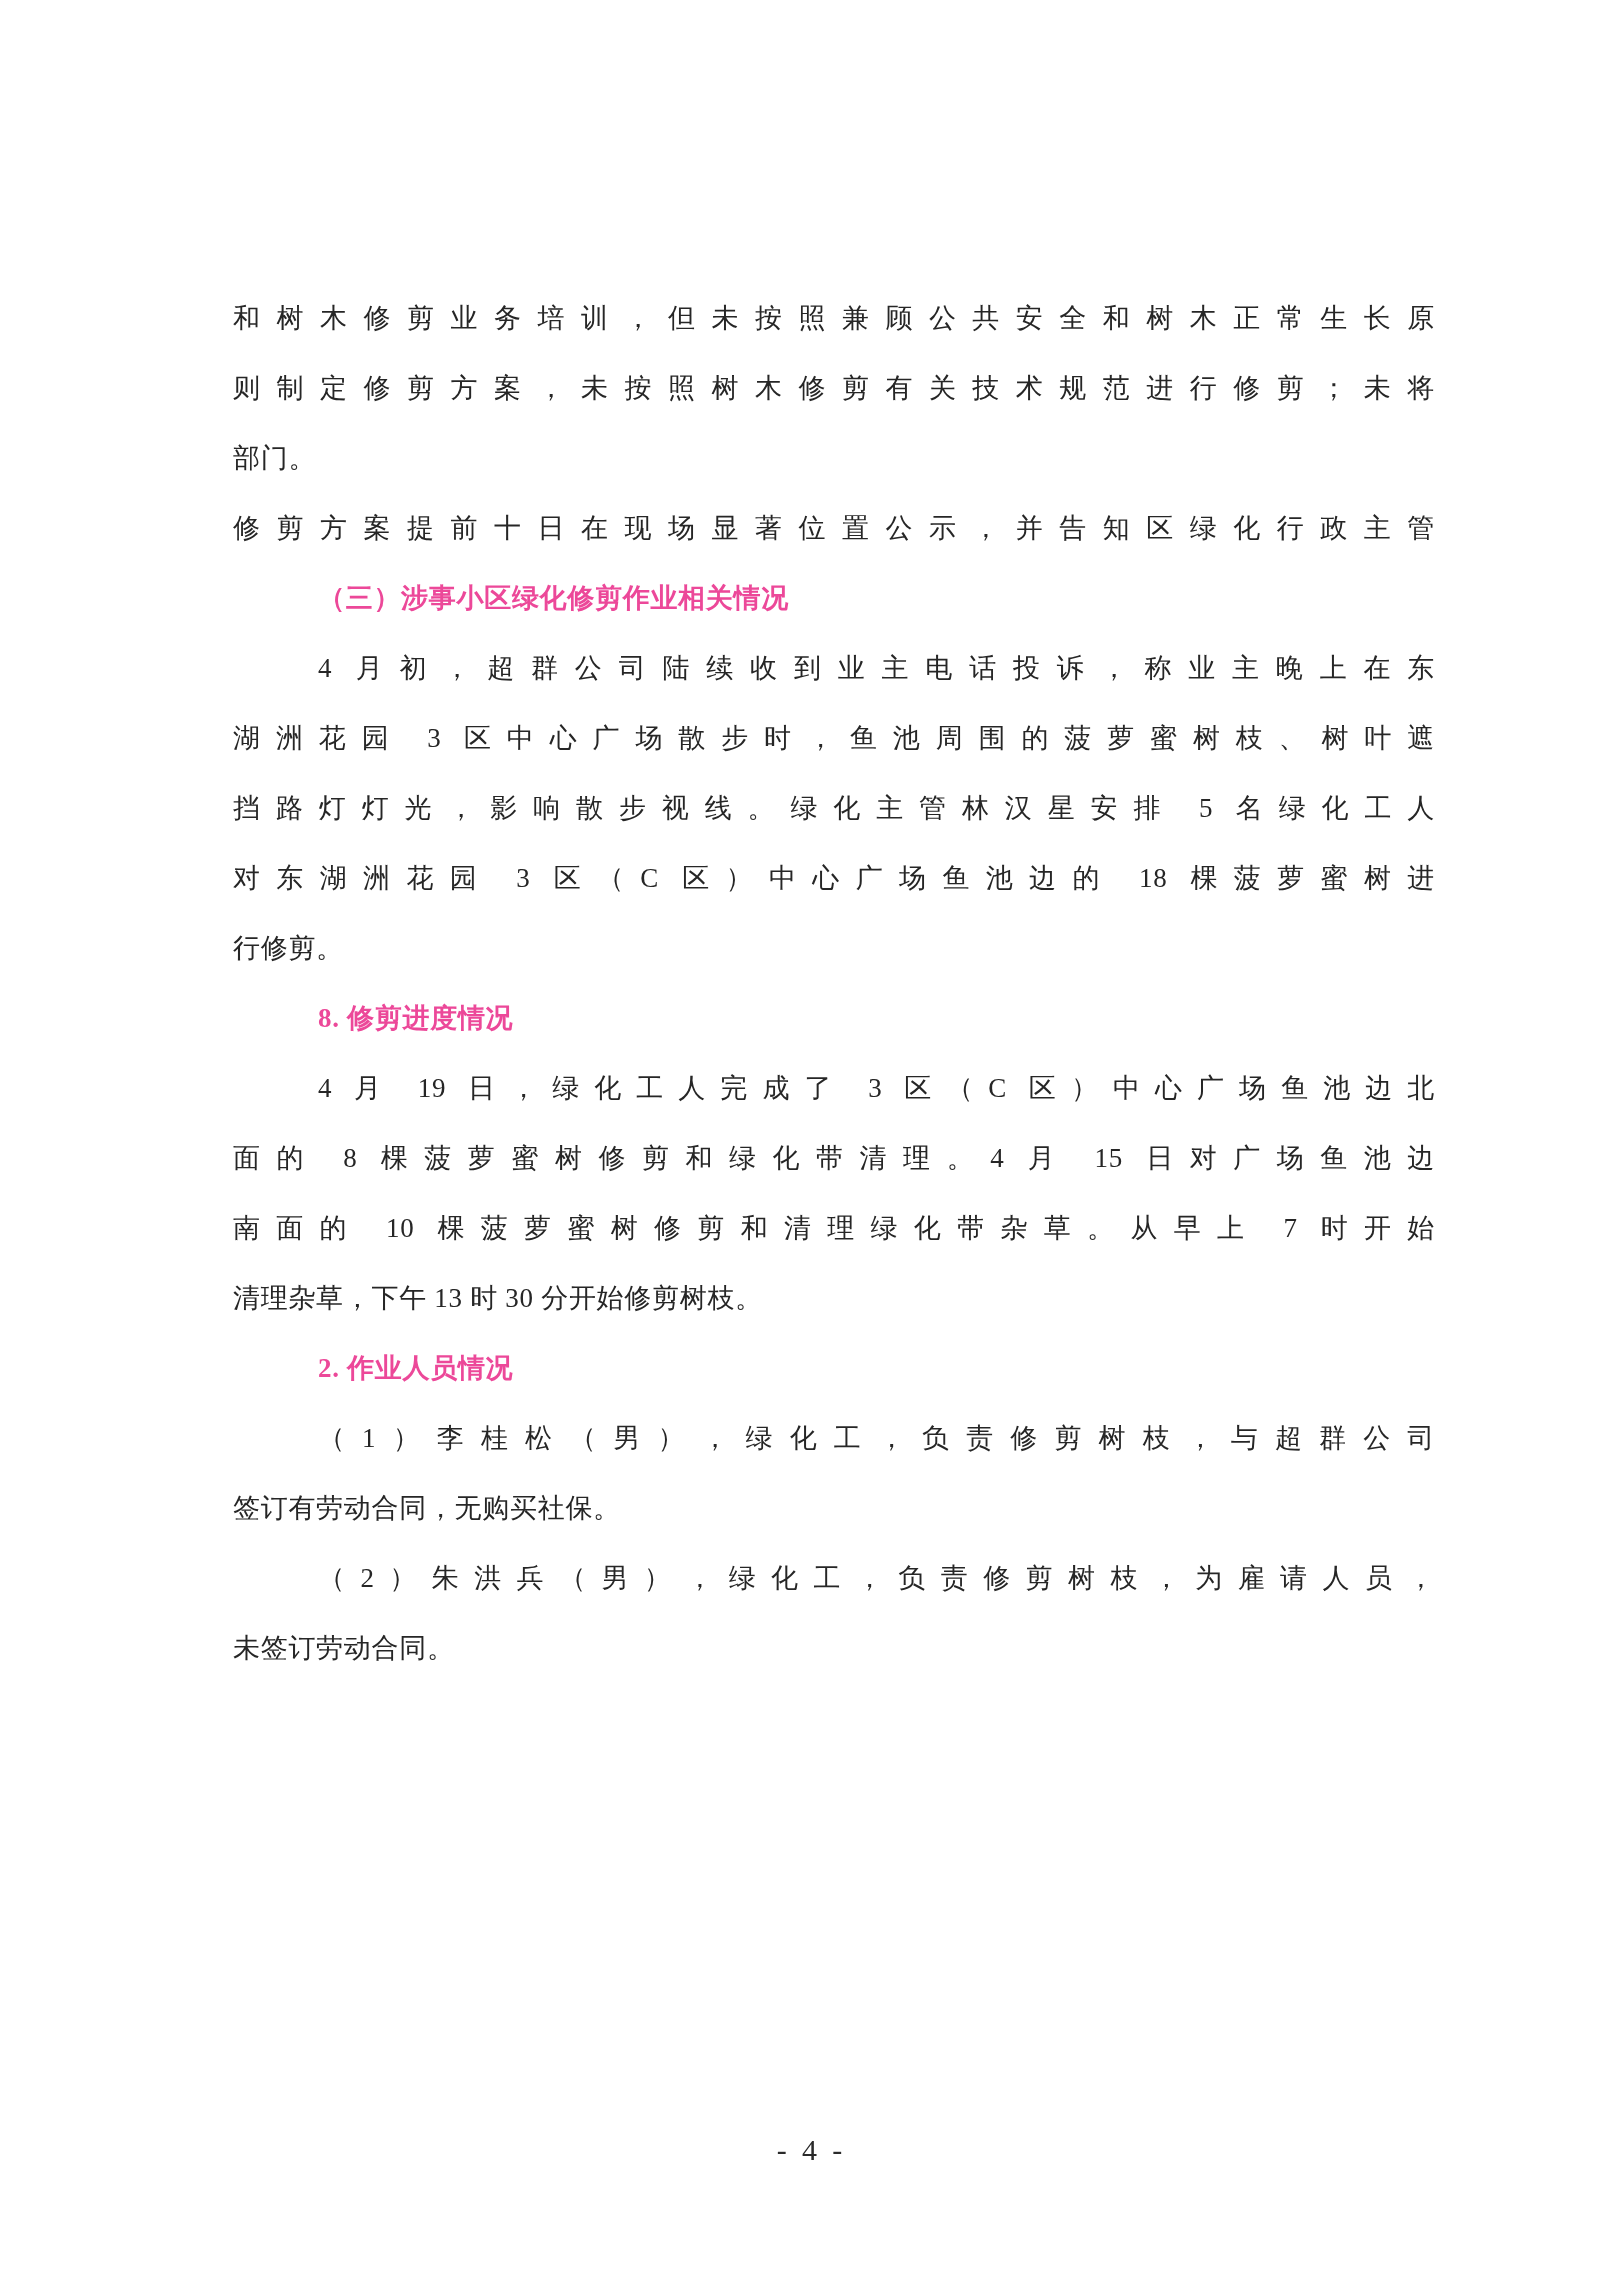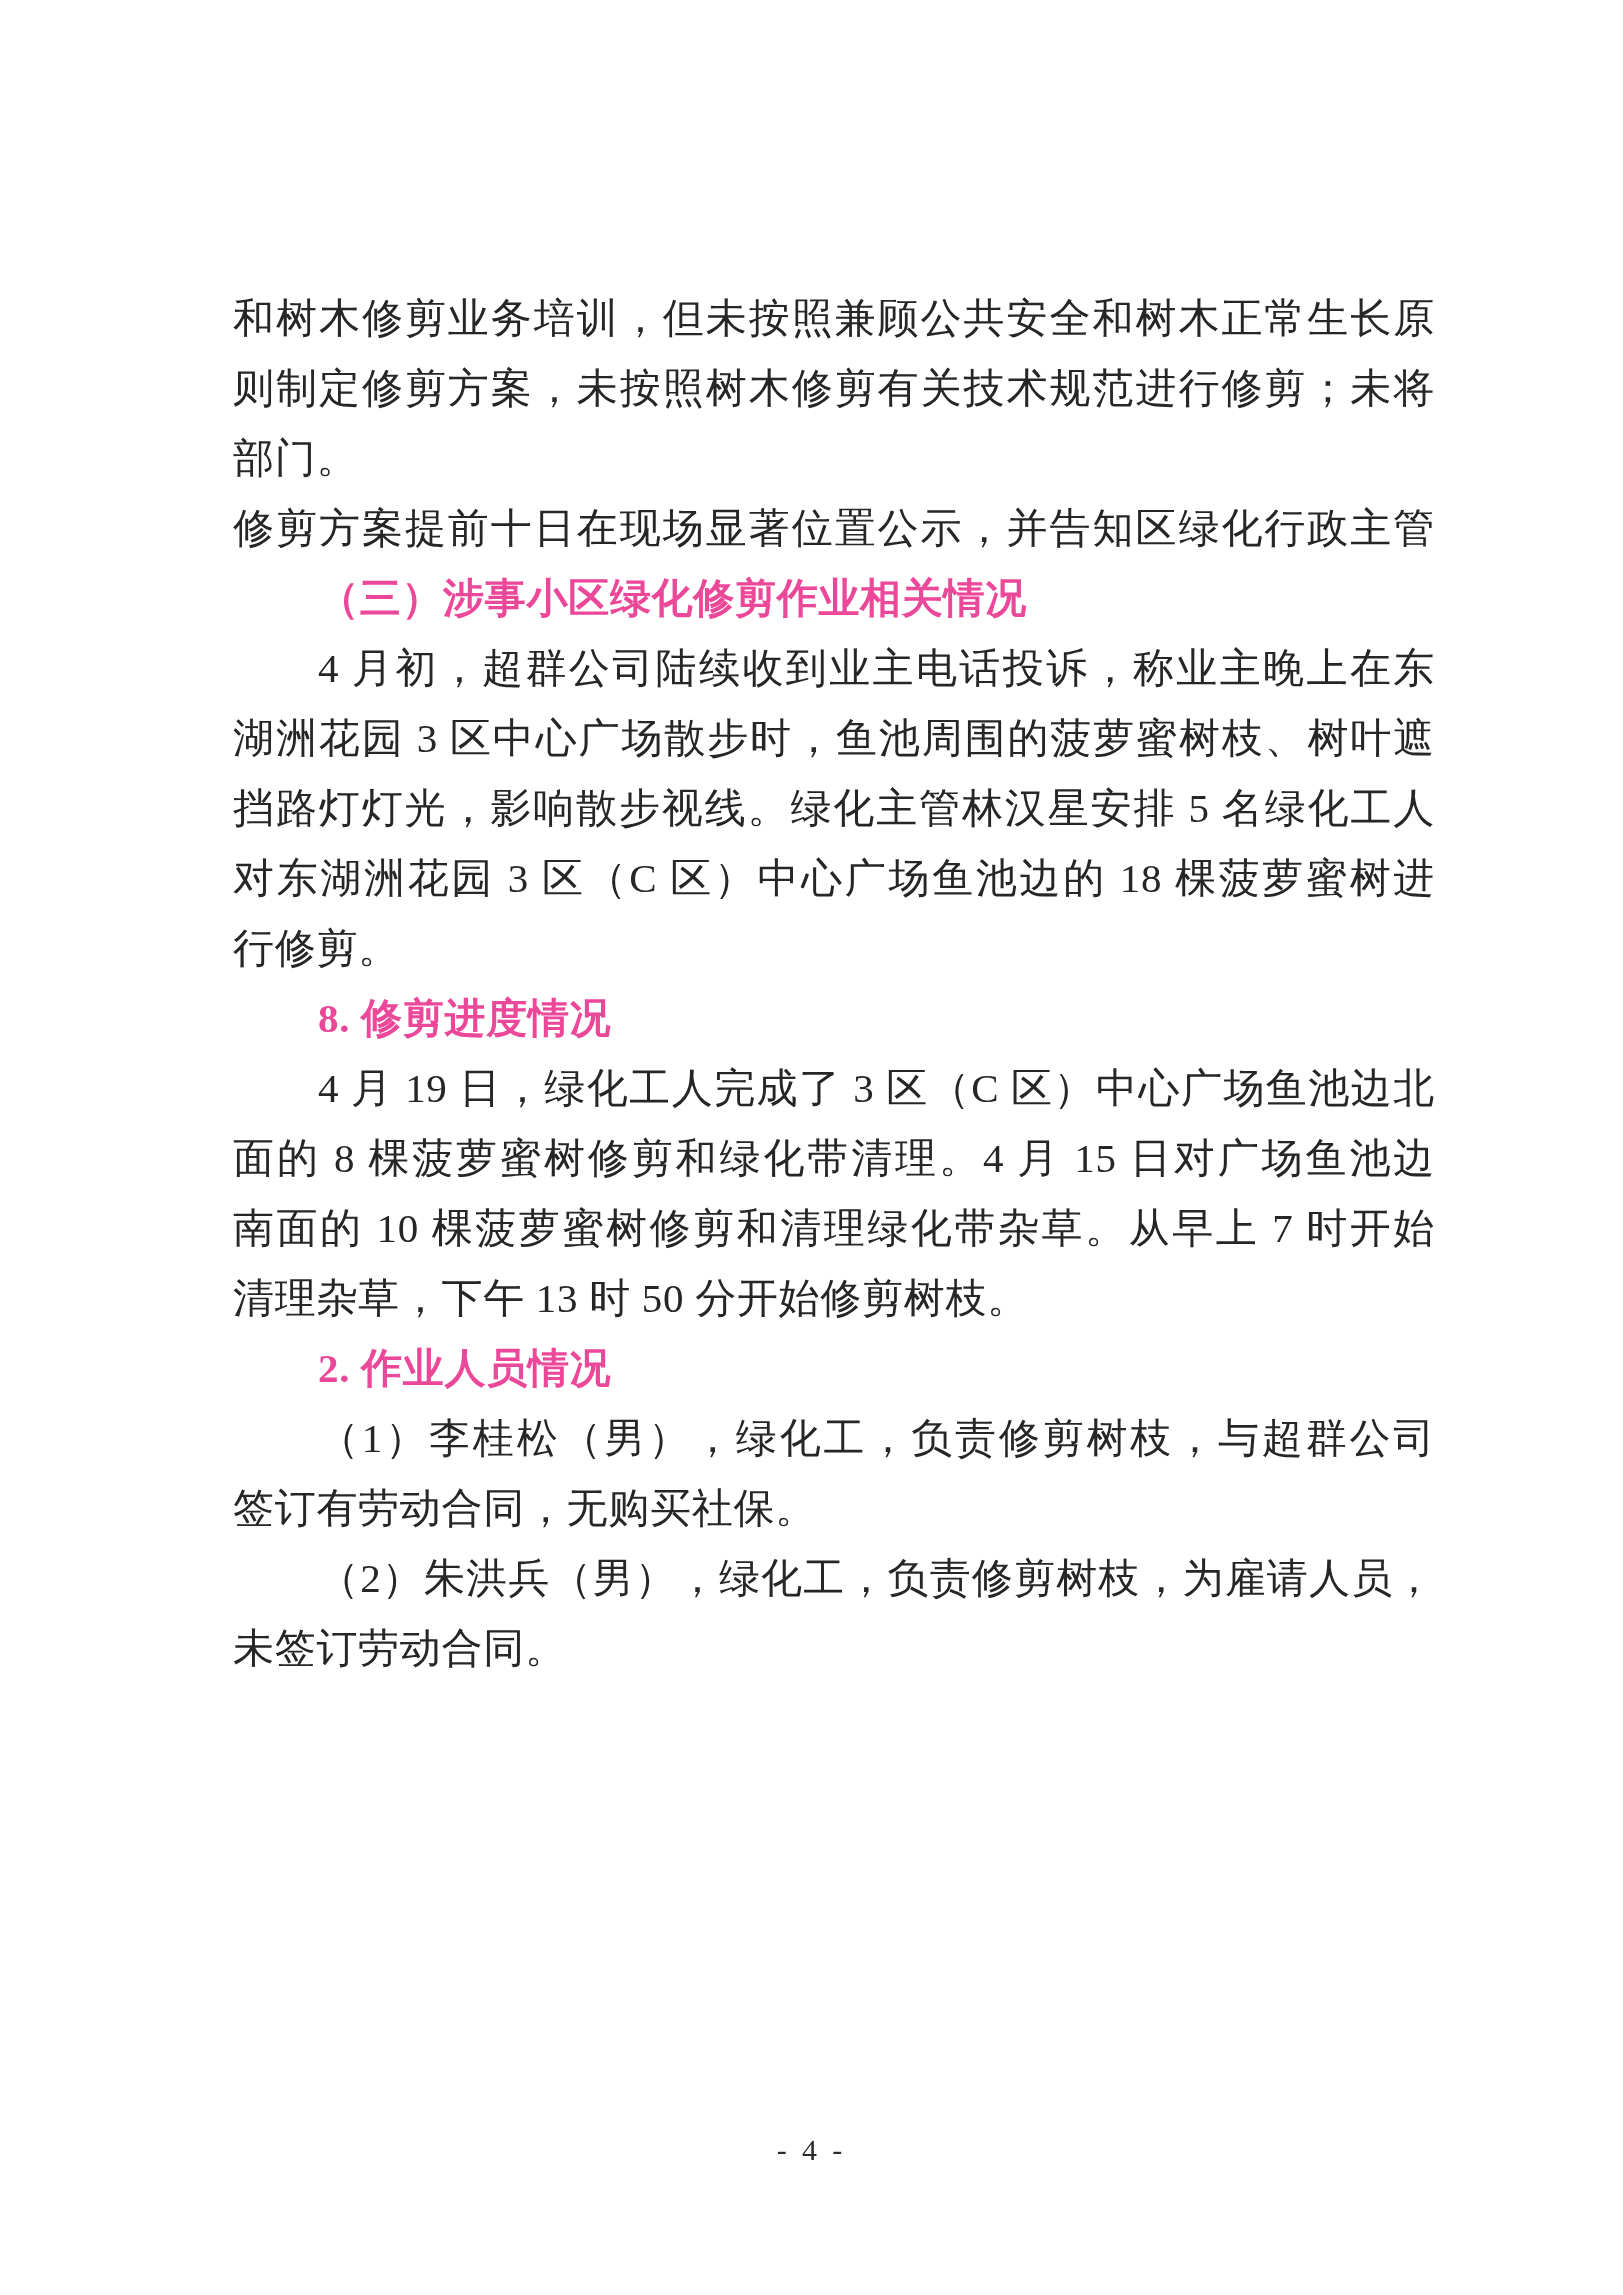--- a/index.html
+++ b/index.html
@@ -16,21 +16,21 @@
     background: #ffffff;
     overflow: hidden;
   }
   .content {
     position: absolute;
     left: 233px;
     top: 283px;
     width: 1202px;
   }
   .line {
-    font-size: 41px;
+    font-size: 27px;
     line-height: 70px;
     letter-spacing: 0.7px;
     color: #262626;
     white-space: pre-wrap;
     text-justify: inter-character;
   }
   .line.justify {
     text-align: justify;
     text-align-last: justify;
   }
@@ -77,21 +77,21 @@
         <div class="line justify">对东湖洲花园 3 区（C 区）中心广场鱼池边的 18 棵菠萝蜜树进</div>
         <div class="line">行修剪。</div>
       </div>
       <div class="block numbered-heading">
         <div class="line indent">8. 修剪进度情况</div>
       </div>
       <div class="block body">
         <div class="line indent justify">4 月 19 日，绿化工人完成了 3 区（C 区）中心广场鱼池边北</div>
         <div class="line justify">面的 8 棵菠萝蜜树修剪和绿化带清理。4 月 15 日对广场鱼池边</div>
         <div class="line justify">南面的 10 棵菠萝蜜树修剪和清理绿化带杂草。从早上 7 时开始</div>
-        <div class="line">清理杂草，下午 13 时 50 分开始修剪树枝。</div>
+        <div class="line">清理杂草，下午 13 时 30 分开始修剪树枝。</div>
       </div>
       <div class="block numbered-heading">
         <div class="line indent">2. 作业人员情况</div>
       </div>
       <div class="block body">
         <div class="line indent justify">（1）李桂松（男），绿化工，负责修剪树枝，与超群公司</div>
         <div class="line">签订有劳动合同，无购买社保。</div>
       </div>
       <div class="block body">
         <div class="line indent justify">（2）朱洪兵（男），绿化工，负责修剪树枝，为雇请人员，</div>

